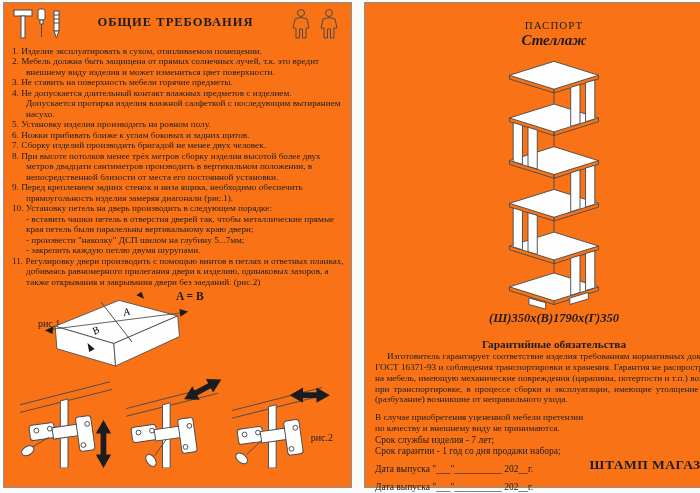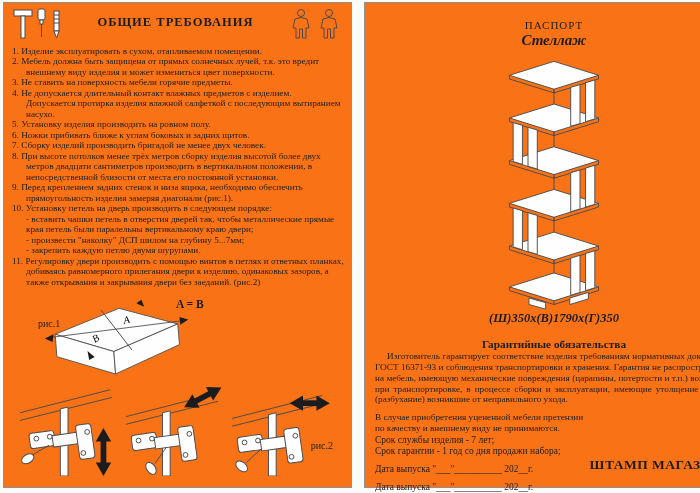--- a/index.html
+++ b/index.html
@@ -22,24 +22,24 @@
   .lhead{display:flex;align-items:flex-start;height:36px;}
   .lhead .title{
     flex:1;text-align:center;font-weight:bold;font-size:12.5px;
     letter-spacing:1px;padding-top:8px;
   }
   
   .reqs{margin-top:3px;font-size:9.2px;line-height:1.14;}
   .req{padding-left:14px;text-indent:-14px;white-space:pre-line;}
 
   
-  .fig1-row{position:relative;height:84px;margin-top:11px;text-align:right;}
+  .fig1-row{position:relative;height:84px;margin-top:3px;text-align:right;}
   .fig1-svg{position:absolute;left:26px;top:0;}
   .ab-label{position:absolute;left:164px;top:0;font-size:11.5px;font-weight:bold;}
-  .fig1-label{position:absolute;left:26px;top:20px;font-size:10px;}
+  .fig1-label{position:absolute;left:26px;top:28px;font-size:10px;}
 
   .fig2-row{position:relative;display:flex;gap:6px;margin-top:2px;padding-left:6px;}
   .fig2-label{position:absolute;right:12px;top:56px;font-size:10px;}
 
   .disclaimer{
     text-align:center;font-size:8.4px;line-height:1.15;margin-top:2px;
     white-space:pre-line;
   }
 
   

